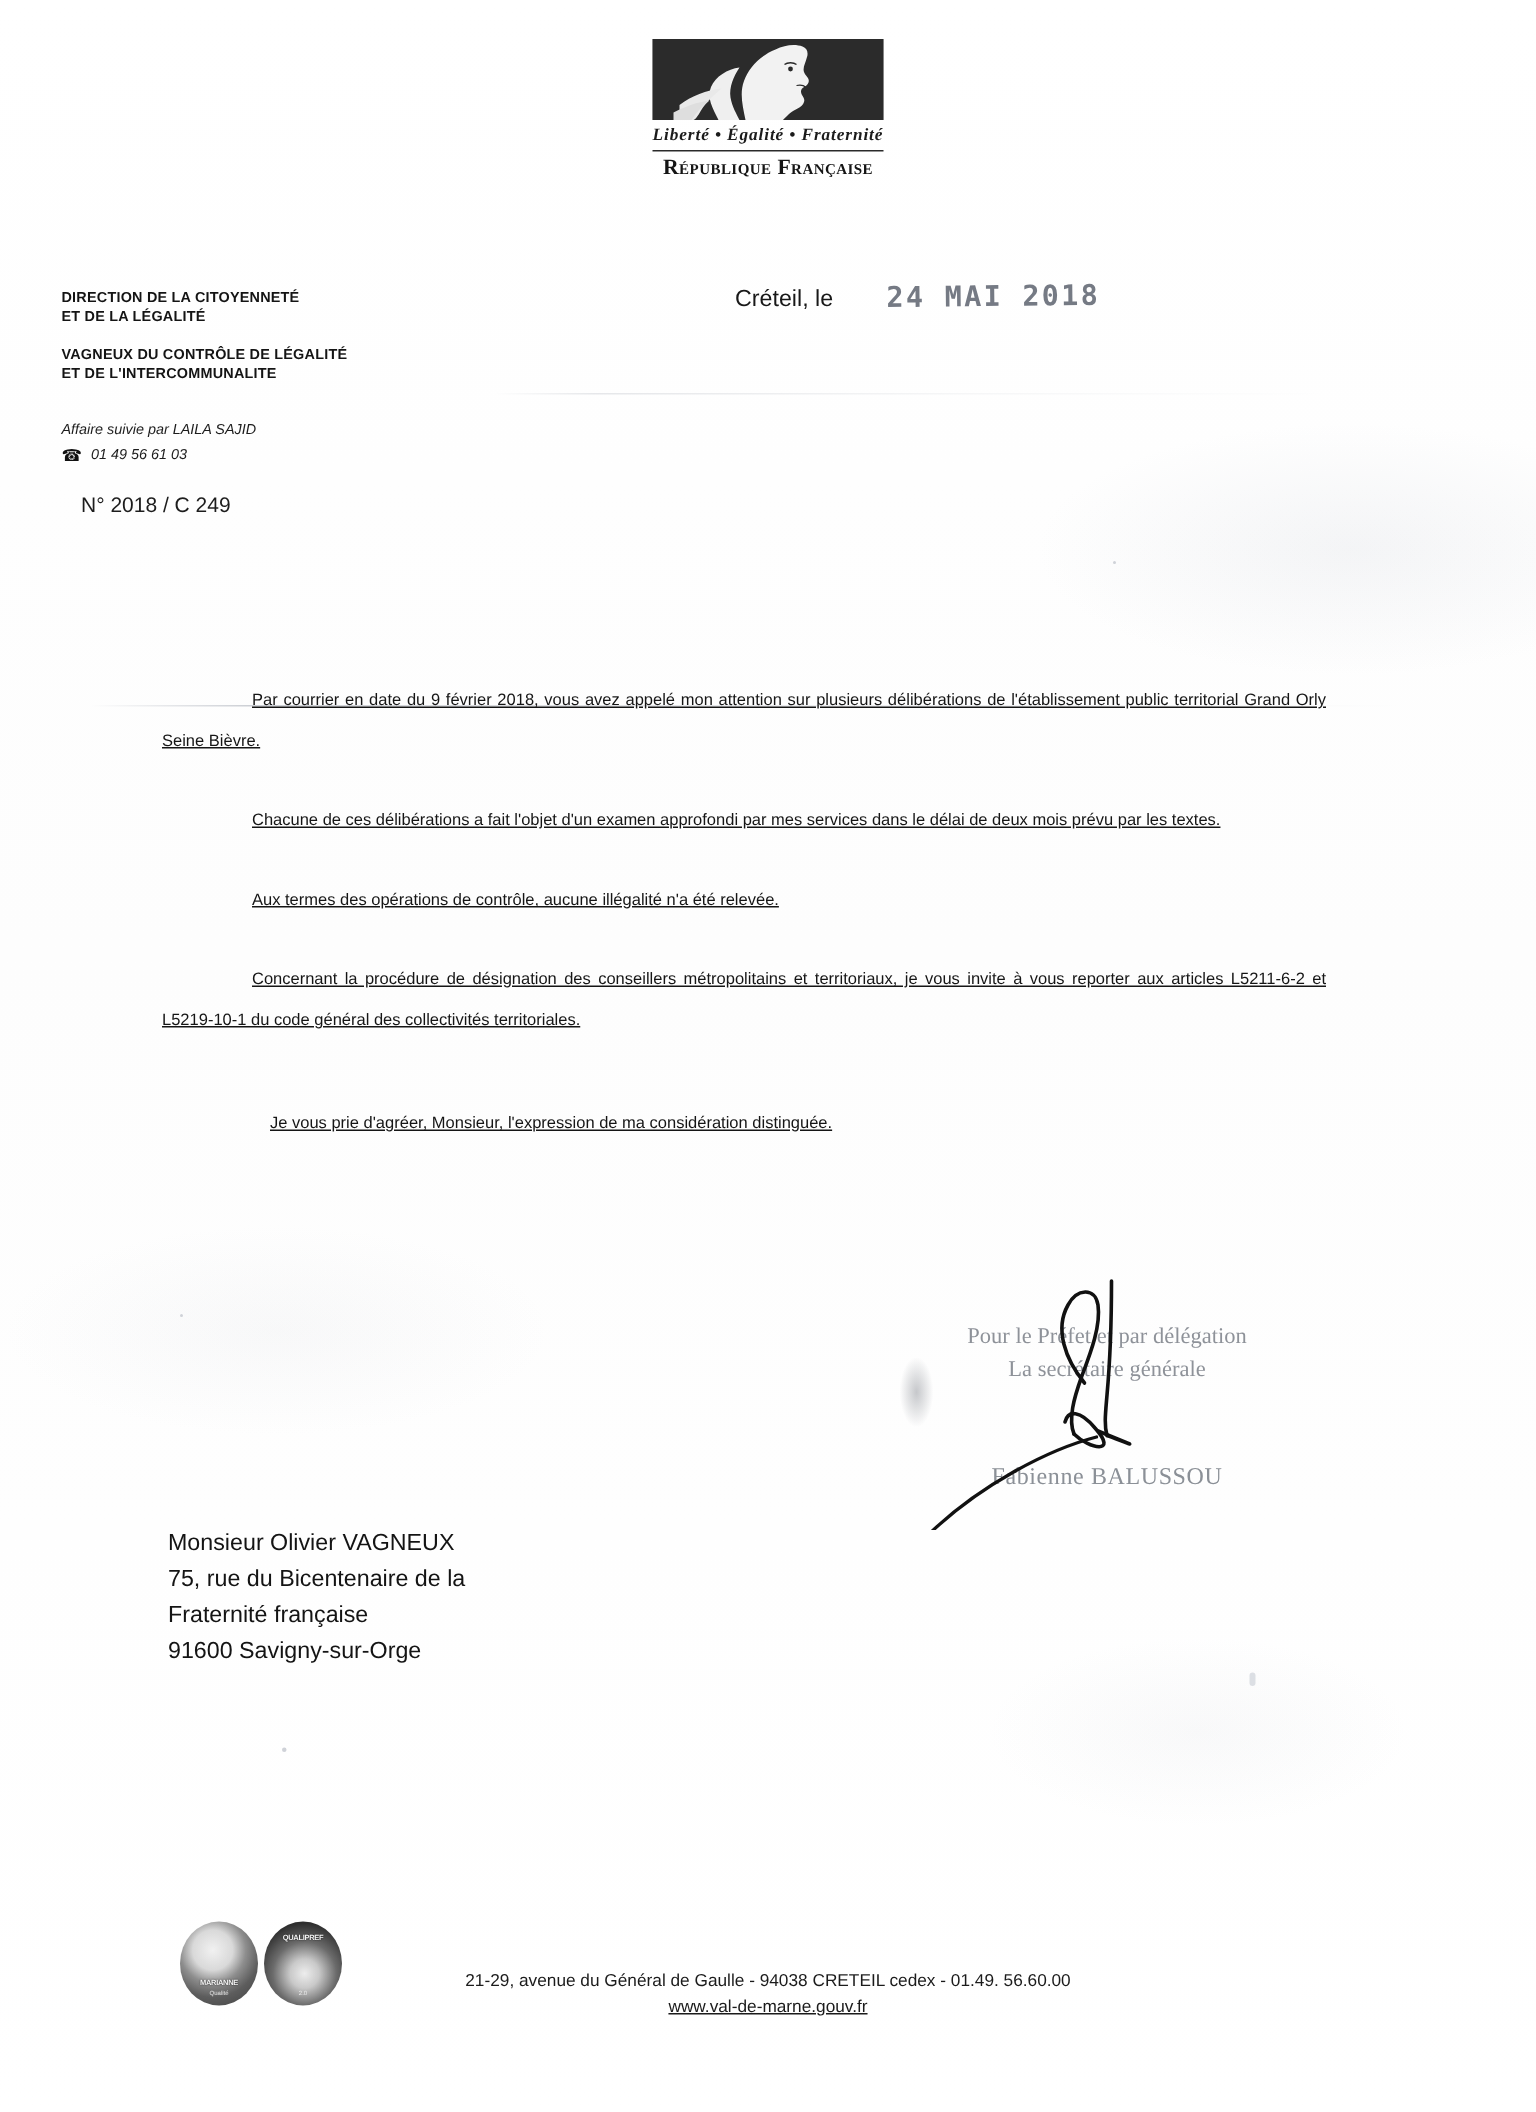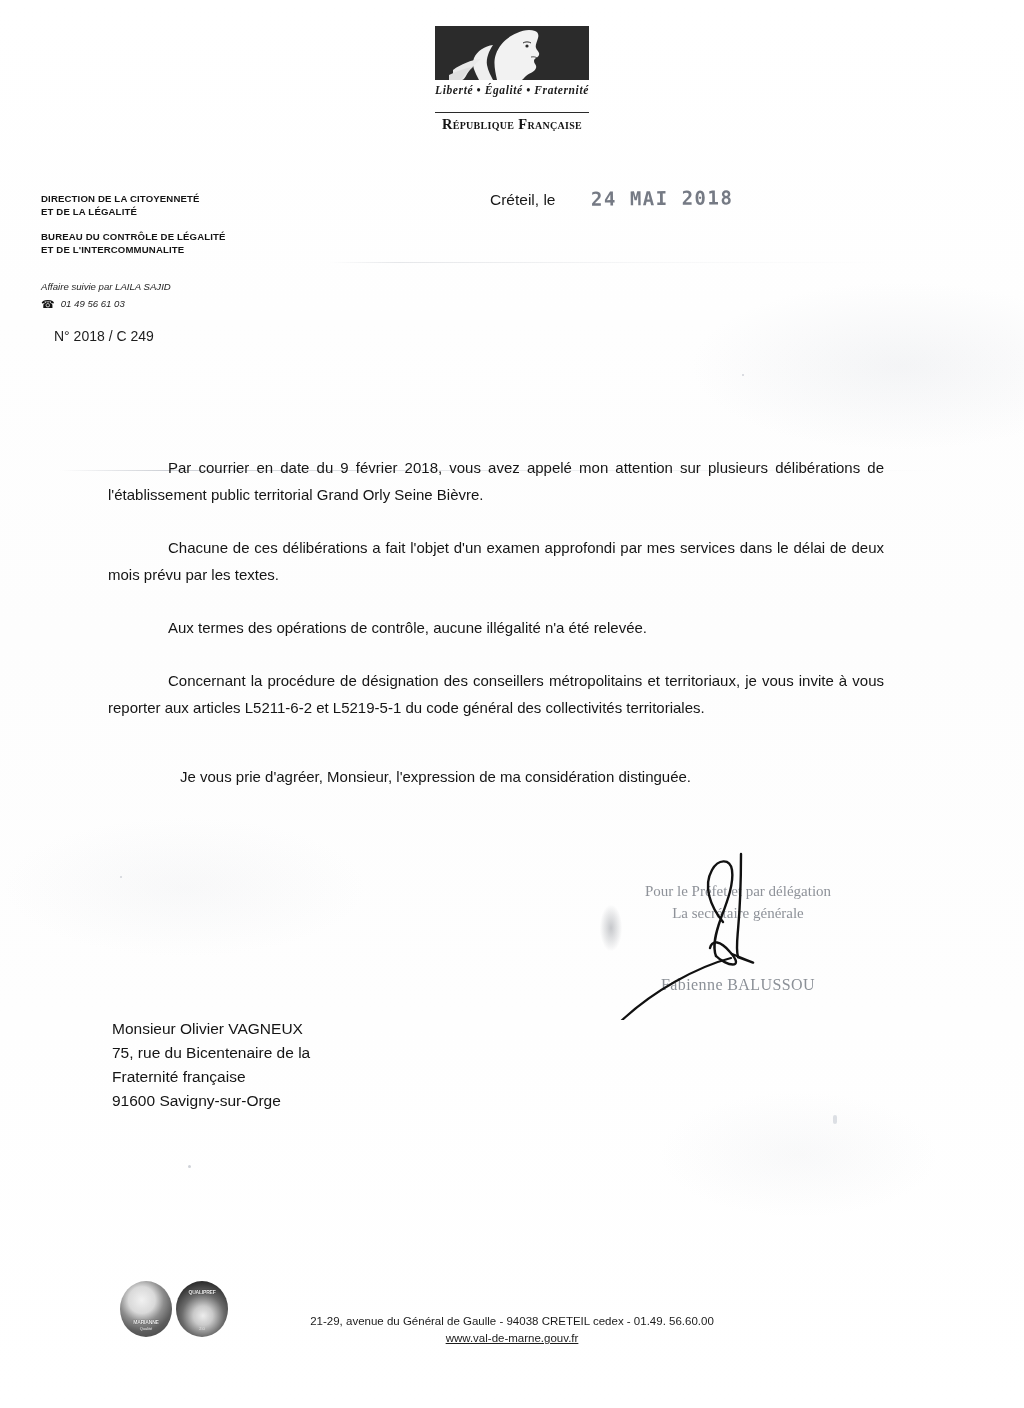--- a/index.html
+++ b/index.html
@@ -62,21 +62,21 @@
   .marianne svg { display: block; width: 154px; height: 54px; }
   .devise {
     margin-top: 3px;
     font-family: "Liberation Serif", serif;
     font-style: italic;
     font-weight: bold;
     font-size: 11.5px;
     letter-spacing: 0.6px;
     color: #1b1b1b;
     display: inline-block;
-    padding-bottom: 16px;
+    padding-bottom: 4px;
     border-bottom: 1.2px solid #2a2a2a;
   }
   .republique {
     margin-top: 3px;
     font-family: "Liberation Serif", serif;
     font-weight: bold;
     font-size: 14.5px;
     letter-spacing: 0.3px;
     color: #141414;
     font-variant: small-caps;
@@ -167,26 +167,27 @@
     left: 108px;
     top: 432px;
     width: 776px;
   }
   .salutation {
     font-size: 15.5px;
     color: #151515;
     margin-left: 56px;
   }
   .para {
-    font-size: 15px;
+    font-size: 11px;
     line-height: 27px;
     color: #151515;
     text-align: justify;
     text-indent: 60px;
     margin-top: 22px;
+    text-decoration: underline;
   }
   .para.nojust { text-align: left; }
   .para.closing { margin-top: 42px; text-indent: 72px; }
   .para.spaced { margin-top: 26px; }
 
   
   .sig-block {
     position: absolute;
     left: 588px;
     top: 880px;
@@ -327,21 +328,21 @@
     </div>
     <div class="devise">Liberté • Égalité • Fraternité</div>
     <div class="republique">République Française</div>
   </div>
 
 
   <div class="service-block">
     <div class="service-line">DIRECTION DE LA CITOYENNETÉ</div>
     <div class="service-line">ET DE LA LÉGALITÉ</div>
     <div class="service-gap"></div>
-    <div class="service-line">BUREAU DU CONTRÔLE DE LÉGALITÉ</div>
+    <div class="service-line">VAGNEUX DU CONTRÔLE DE LÉGALITÉ</div>
     <div class="service-line">ET DE L'INTERCOMMUNALITE</div>
   </div>
 
   <div class="affaire-block">
     <div class="affaire-line">Affaire suivie par LAILA SAJID</div>
     <div class="phone-row">
       <span class="phone-icon">☎</span>
       <span class="affaire-line">01 49 56 61 03</span>
     </div>
   </div>
@@ -350,21 +351,21 @@
 
   <div class="date-row">
     <span class="date-city">Créteil, le</span>
     <span class="date-stamp">24 MAI 2018</span>
   </div>
 
   <div class="body-area">
     <p class="para">Par courrier en date du 9 février 2018, vous avez appelé mon attention sur plusieurs délibérations de l'établissement public territorial Grand Orly Seine Bièvre.</p>
     <p class="para spaced">Chacune de ces délibérations a fait l'objet d'un examen approfondi par mes services dans le délai de deux mois prévu par les textes.</p>
     <p class="para spaced nojust">Aux termes des opérations de contrôle, aucune illégalité n'a été relevée.</p>
-    <p class="para spaced">Concernant la procédure de désignation des conseillers métropolitains et territoriaux, je vous invite à vous reporter aux articles L5211-6-2 et L5219-5-1 du code général des collectivités territoriales.</p>
+    <p class="para spaced">Concernant la procédure de désignation des conseillers métropolitains et territoriaux, je vous invite à vous reporter aux articles L5211-6-2 et L5219-10-1 du code général des collectivités territoriales.</p>
     <p class="para closing nojust">Je vous prie d'agréer, Monsieur, l'expression de ma considération distinguée.</p>
   </div>
 
   <div class="sig-block">
     <div>Pour le Préfet et par délégation</div>
     <div>La secrétaire générale</div>
     <div class="sig-name">Fabienne BALUSSOU</div>
   </div>
 
   <div class="sig-smudge"></div>

